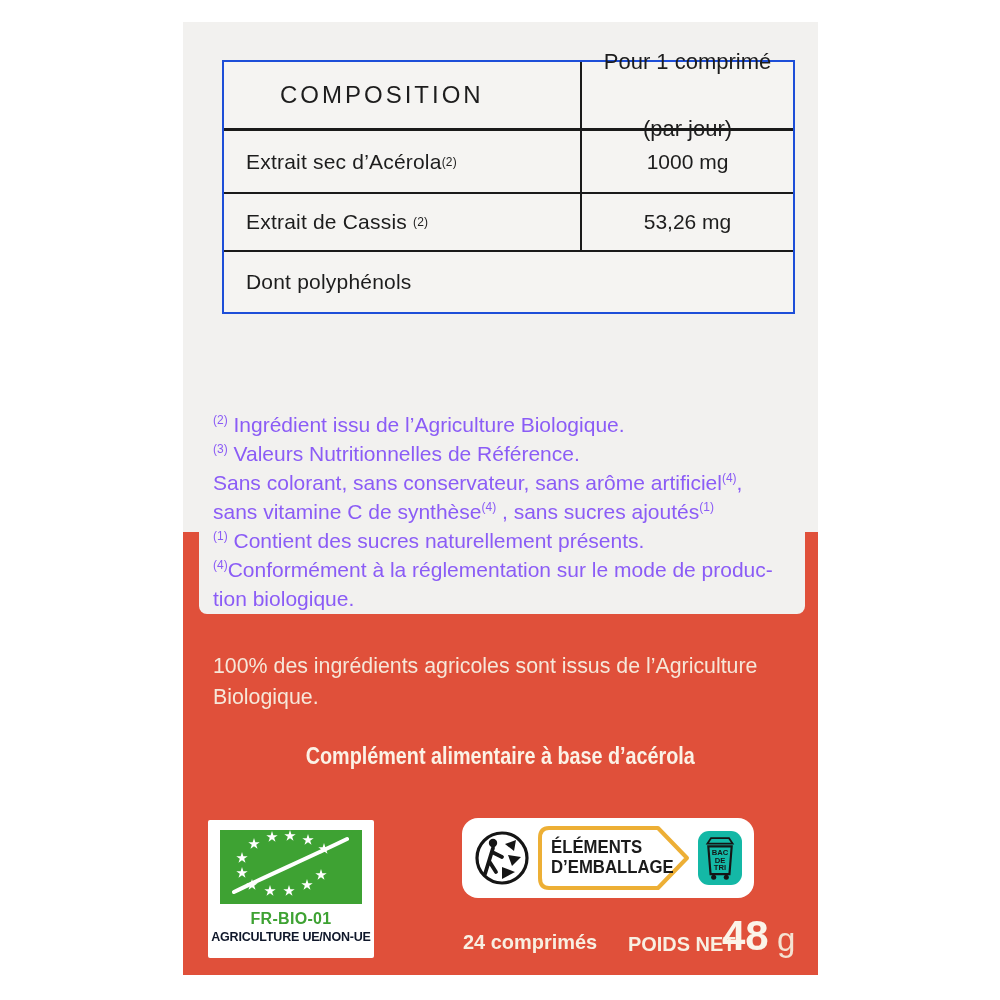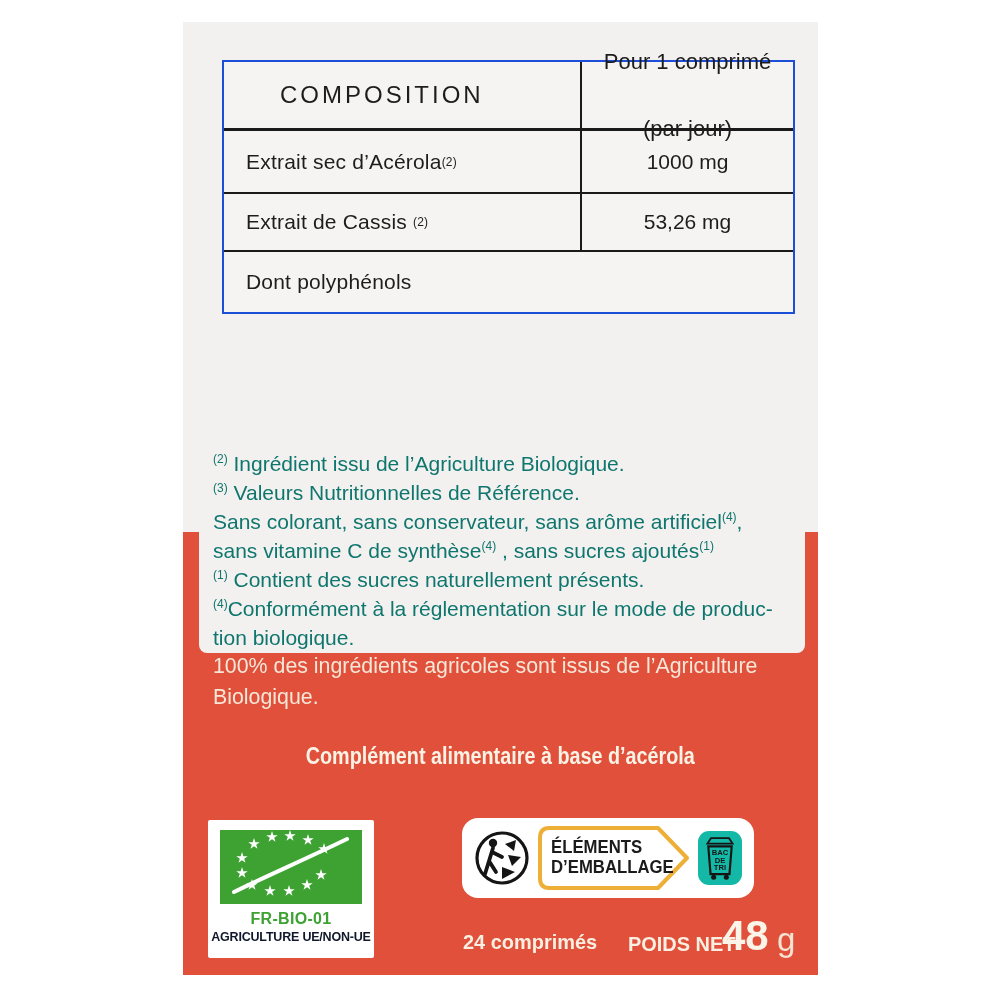--- a/index.html
+++ b/index.html
@@ -14,23 +14,23 @@
   .tr + .tr{border-top:2px solid #1a1a1a;}
   .tr.after-head{border-top:3px solid #1a1a1a;}
   .h-head{height:66px;} .h-r1{height:61px;} .h-r2{height:87px;} .h-r3{height:56px;} .h-r4{height:60px;}
   .c1{width:356px;display:flex;align-items:center;padding-left:22px;box-sizing:border-box;font-size:21px;letter-spacing:.2px;}
   .c2{flex:1;border-left:2px solid #1a1a1a;display:flex;flex-direction:column;align-items:center;justify-content:center;text-align:center;font-size:21px;gap:40px;}
   .c1.head{padding-left:56px;font-size:24px;letter-spacing:3px;}
   .c2.head{font-size:22px;line-height:27px;}
   sup{font-size:12px;line-height:0;}
 
   
-  .fn-box{position:absolute;left:199px;top:444px;width:606px;height:209px;background:#F2F1EF;
+  .fn-box{position:absolute;left:199px;top:405px;width:606px;height:209px;background:#F2F1EF;
           border-radius:0 0 8px 8px;padding:5px 0 0 14px;box-sizing:border-box;
-          font-size:21px;line-height:29px;color:#0f766e;}
+          font-size:21px;line-height:29px;color:#8b5cf6;}
   .fn-line{white-space:nowrap;}
 
   
   .claim{position:absolute;left:213px;top:650px;width:590px;font-size:22px;line-height:31px;color:#F6E7D9;
          transform:scaleX(.97);transform-origin:left;}
   .subtitle-wrap{position:absolute;left:183px;top:743px;width:635px;text-align:center;}
   .subtitle{display:inline-block;font-weight:bold;font-size:23px;color:#FBF2E6;transform:scaleX(.86);}
 
   
   .bio-badge{position:absolute;left:208px;top:820px;width:166px;height:138px;background:#ffffff;border-radius:2px;text-align:center;}

